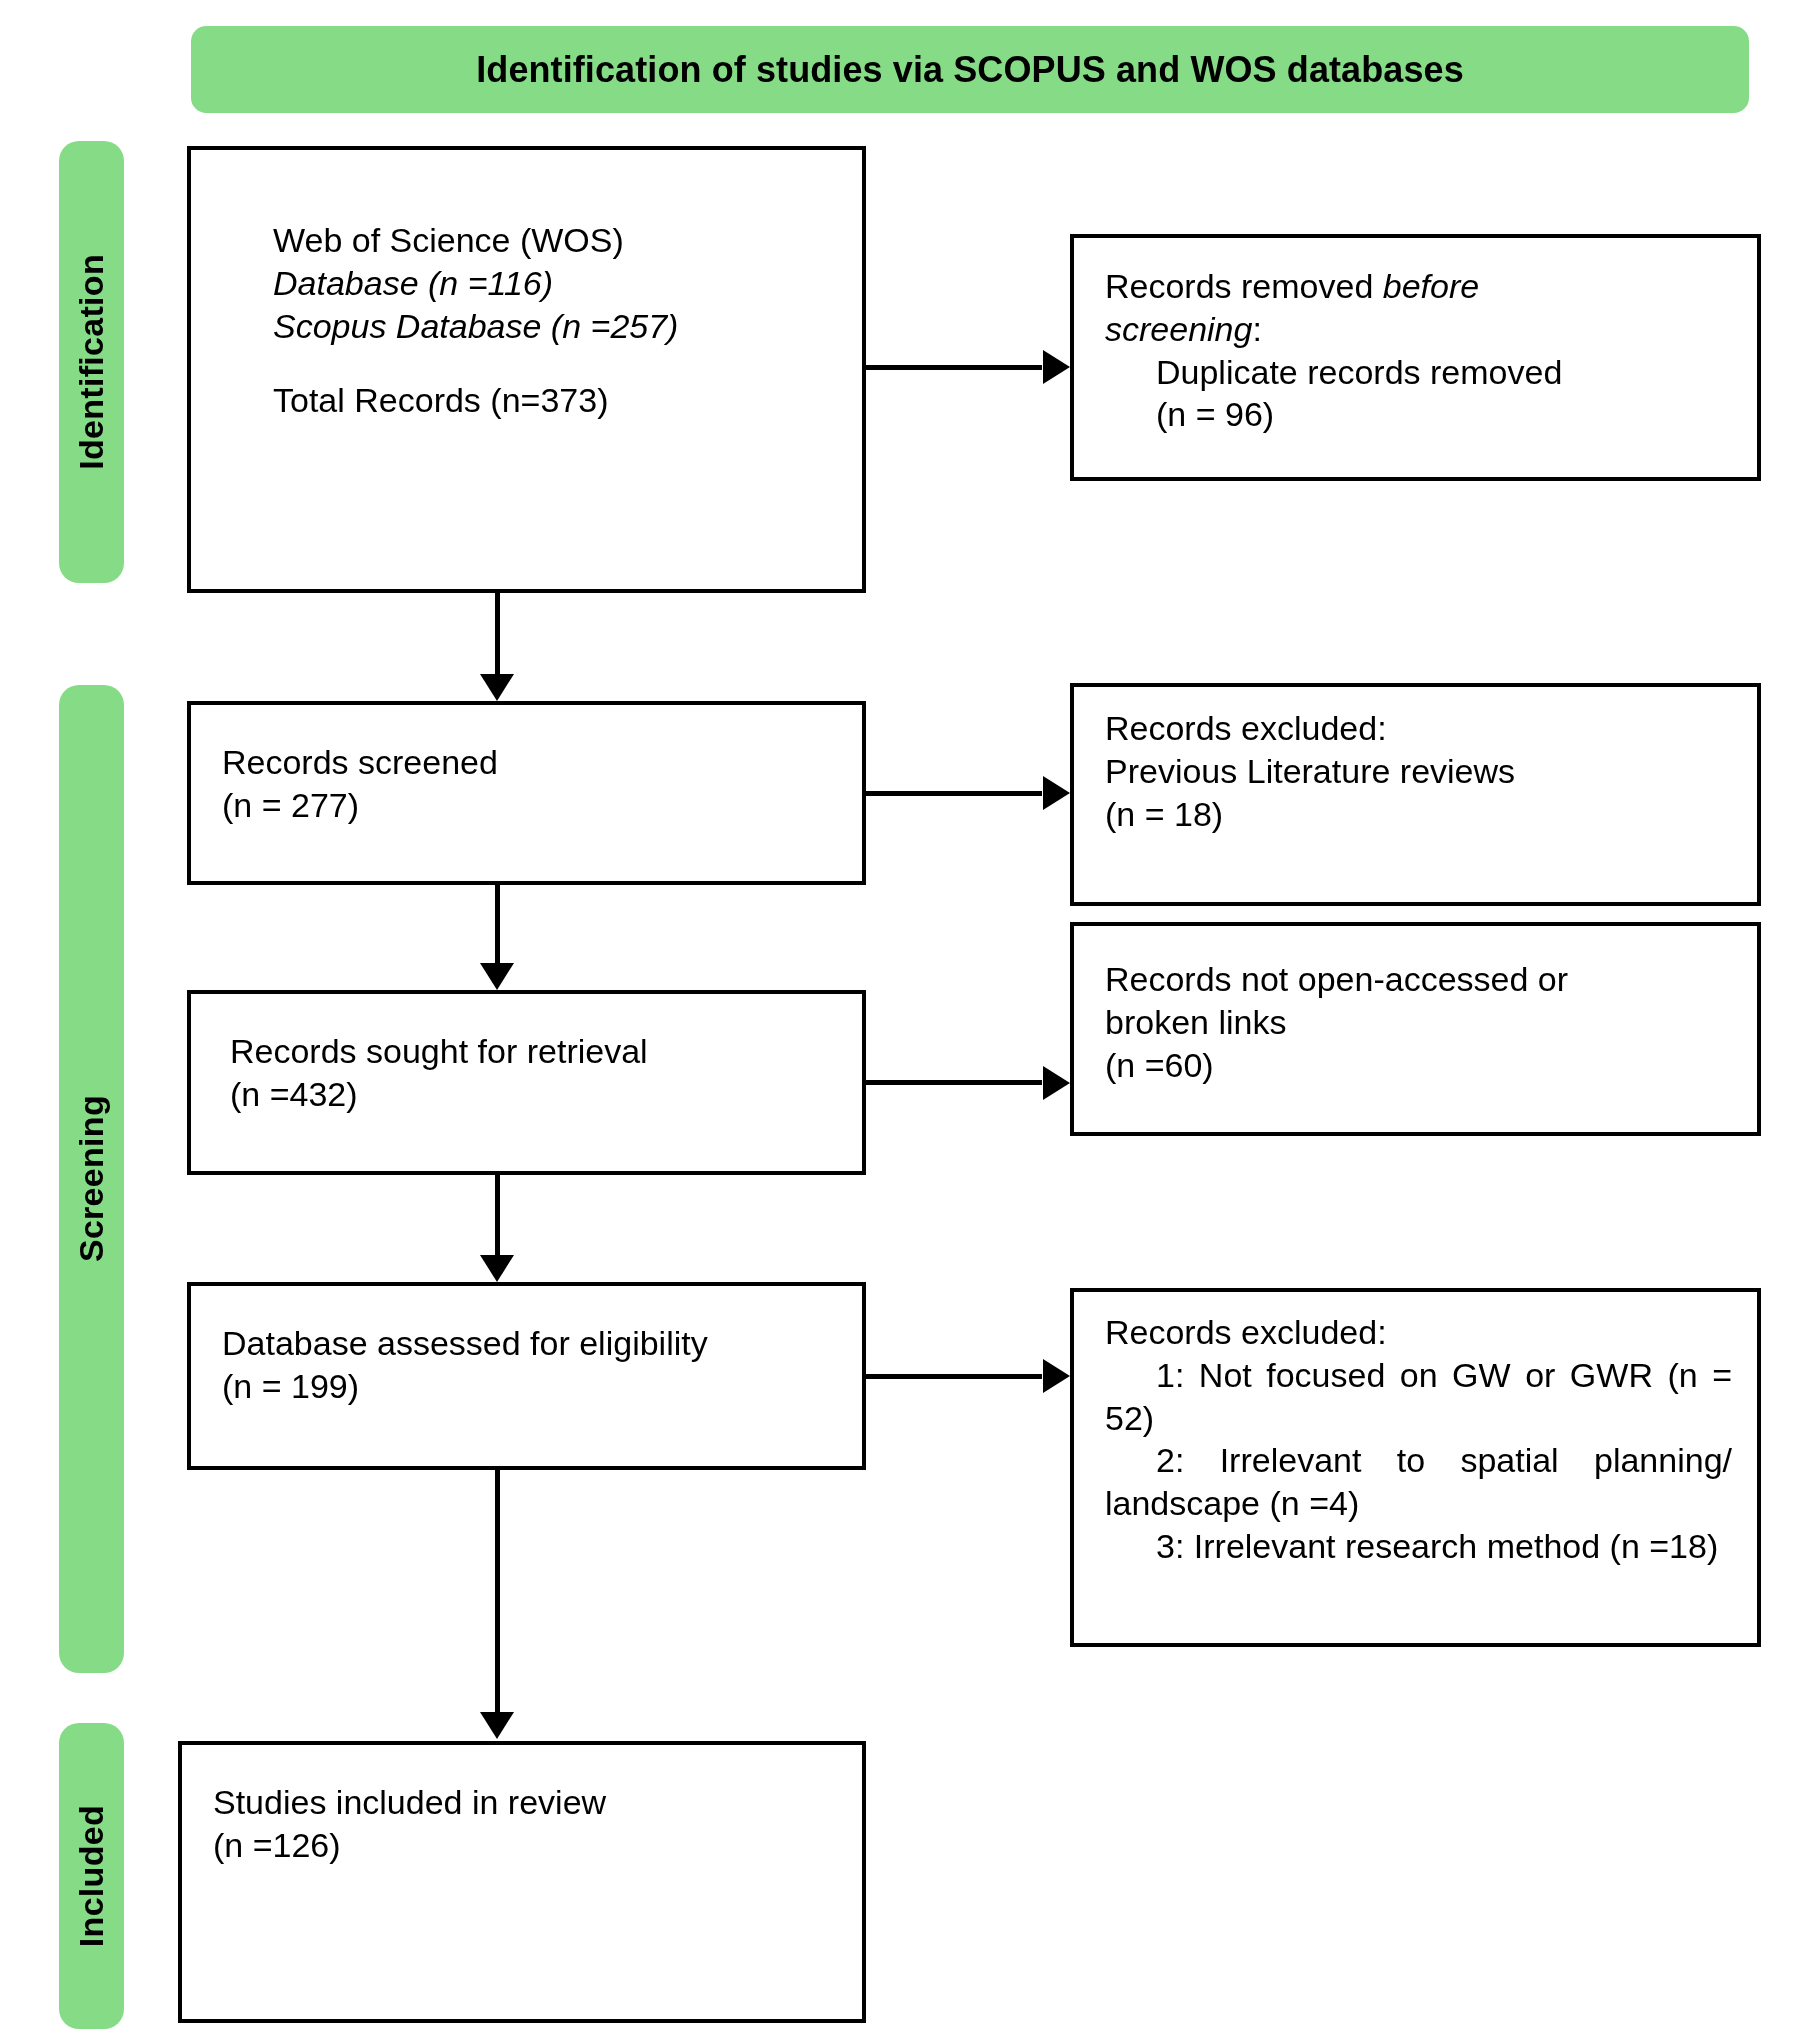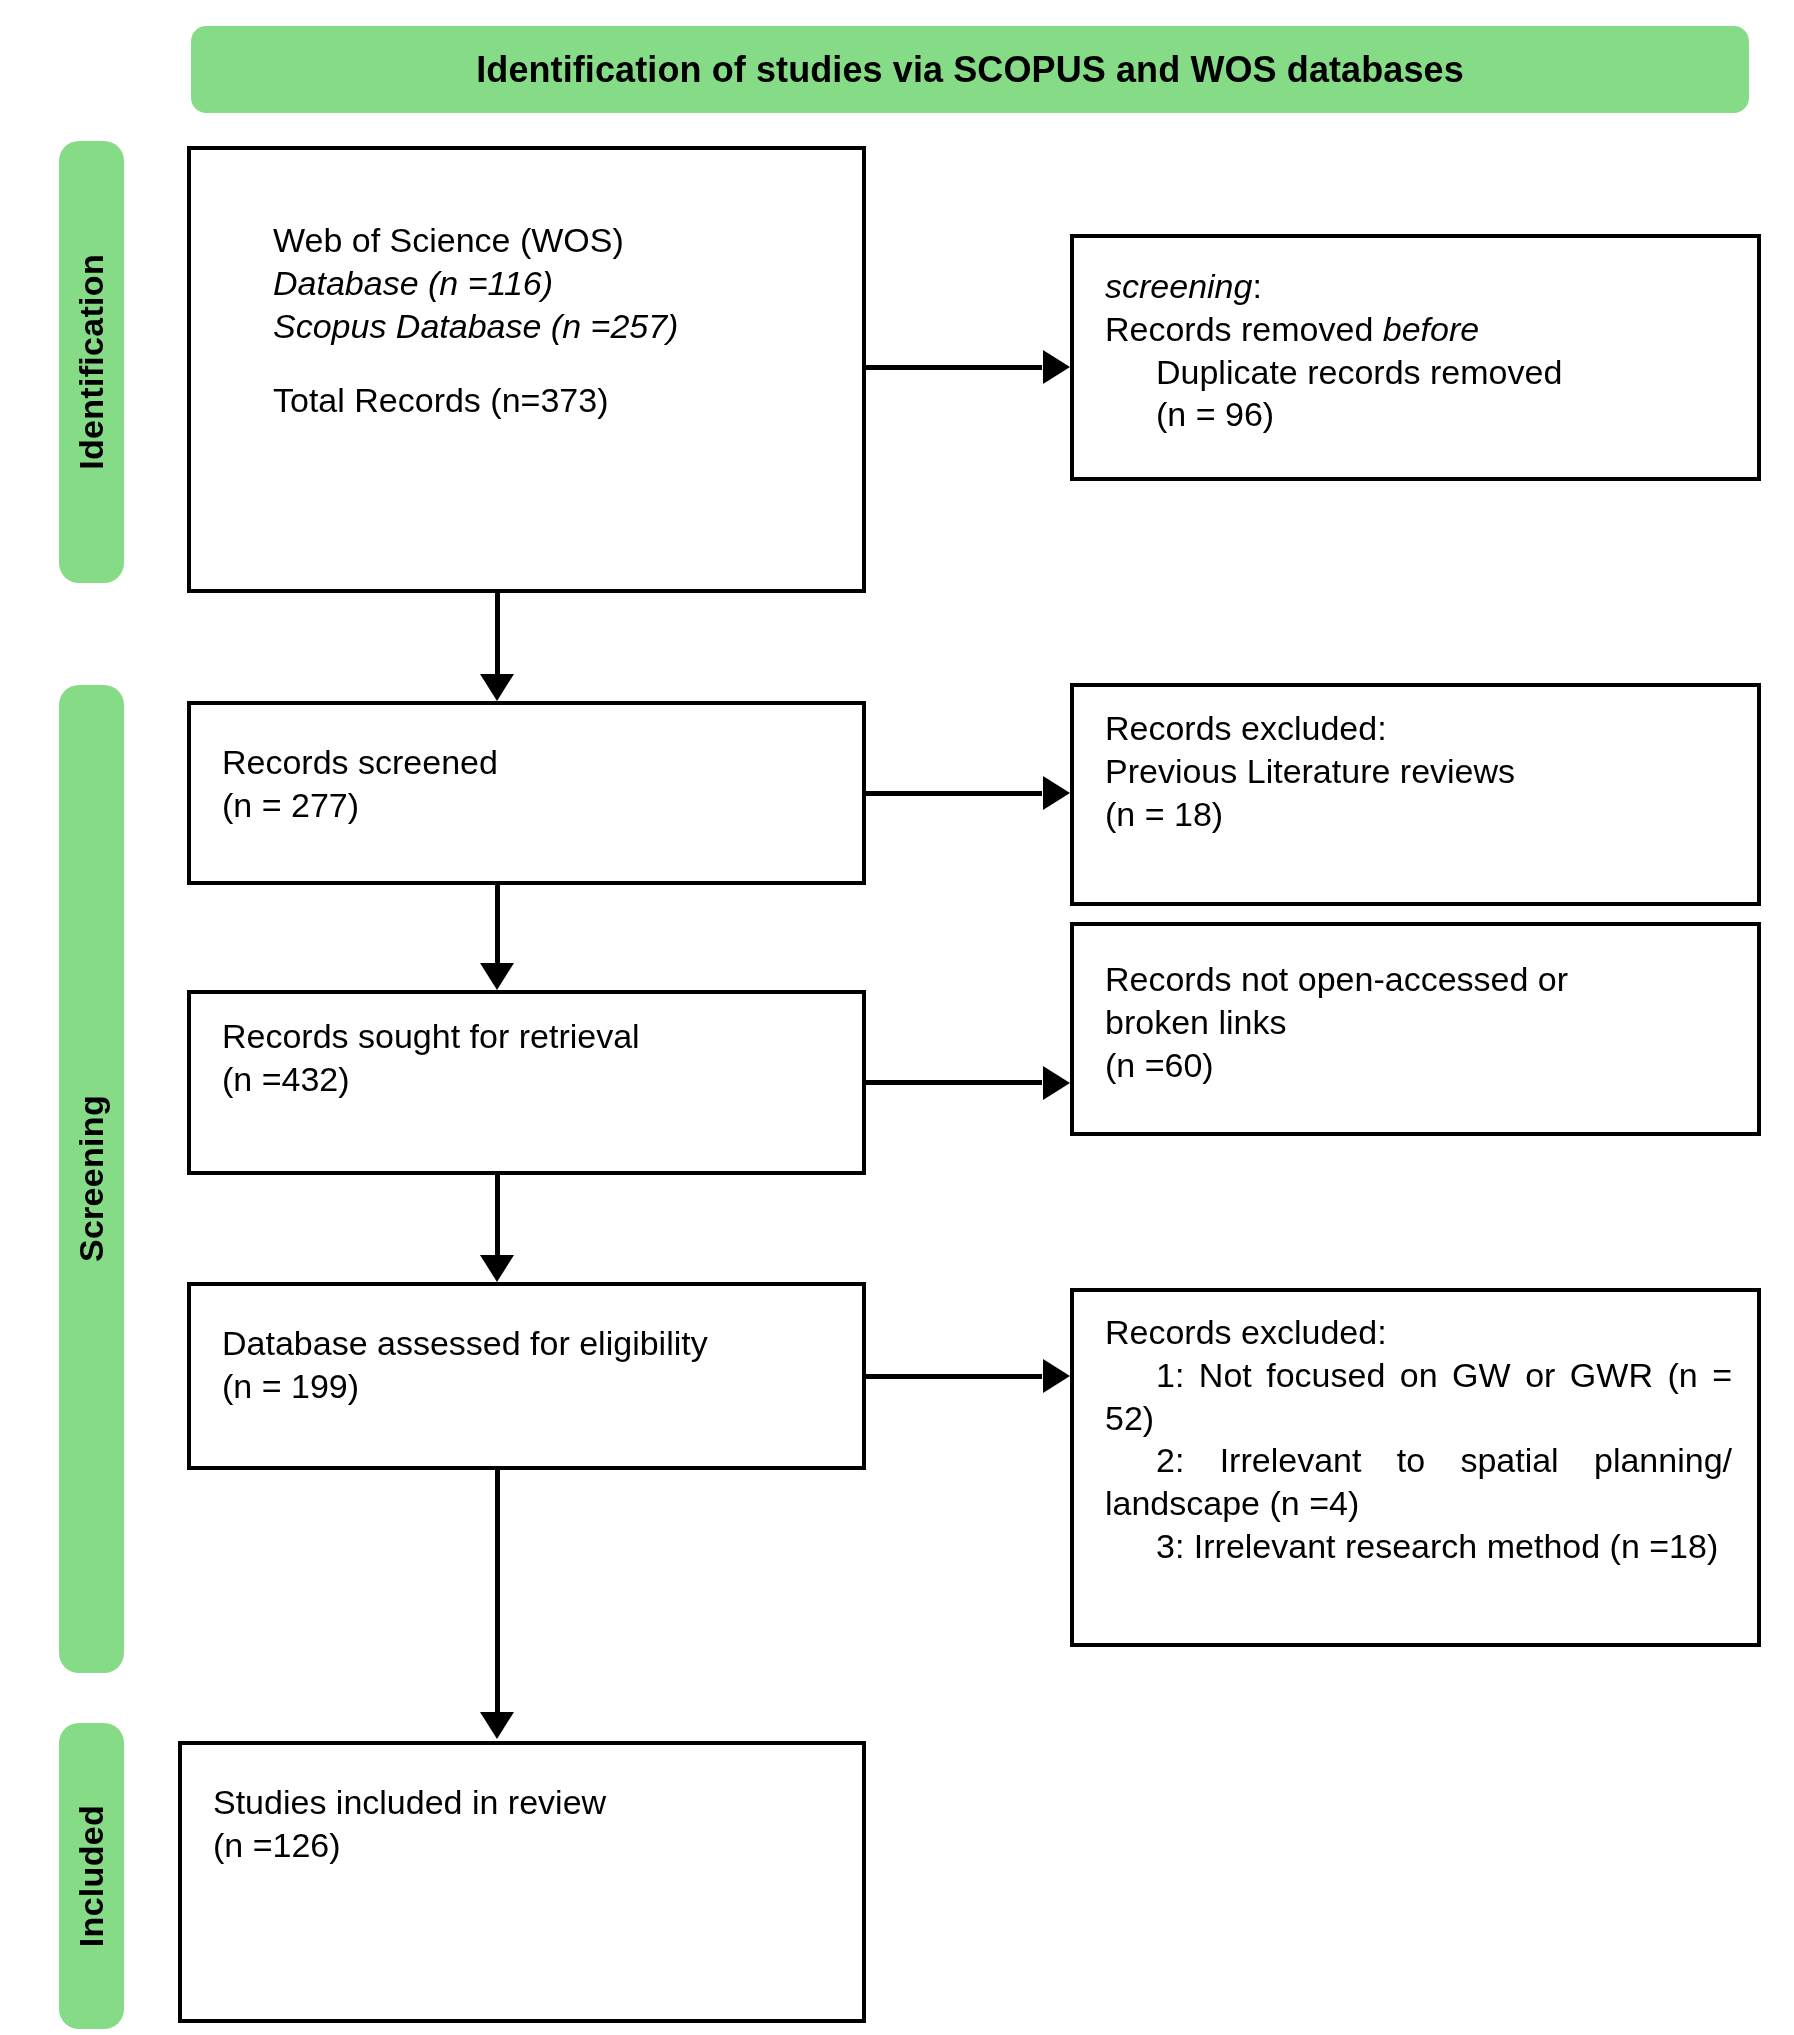--- a/index.html
+++ b/index.html
@@ -96,21 +96,21 @@
   #box-removed      { left: 1070px; top: 234px;  width: 691px; height: 247px; }
   #box-removed .btext { top: 27px; }
 
   #box-screened     { left: 187px;  top: 701px; width: 679px; height: 184px; }
   #box-screened .btext { top: 36px; }
 
   #box-excluded1    { left: 1070px; top: 683px; width: 691px; height: 223px; }
   #box-excluded1 .btext { top: 20px; }
 
   #box-sought       { left: 187px;  top: 990px; width: 679px; height: 185px; }
-  #box-sought .btext { top: 21px; }
+  #box-sought .btext { top: 36px; margin-left: 8px; }
 
   #box-excluded2    { left: 1070px; top: 922px; width: 691px; height: 214px; }
   #box-excluded2 .btext { top: 32px; }
 
   #box-assessed     { left: 187px;  top: 1282px; width: 679px; height: 188px; }
   #box-assessed .btext { top: 36px; }
 
   #box-excluded3    { left: 1070px; top: 1288px; width: 691px; height: 359px; }
   #box-excluded3 .btext { top: 19px; }
 
@@ -189,22 +189,22 @@
       <span class="indent just">Web of Science (WOS)</span>
       <span class="indent ital">Database (n =116)</span>
       <span class="indent ital">Scopus Database (n =257)</span>
       <span class="spacer"></span>
       <span class="indent">Total Records (n=373)</span>
     </div>
   </div>
 
   <div class="fbox" id="box-removed">
     <div class="btext">
+      <span class="hang just"><span>Records removed </span><span class="ital">before</span></span>
       <span class="hang"><span class="ital">screening</span><span>:</span></span>
-      <span class="hang just"><span>Records removed </span><span class="ital">before</span></span>
       <span class="indent">Duplicate records removed</span>
       <span class="indent">(n = 96)</span>
     </div>
   </div>
 
   <div class="fbox" id="box-screened">
     <div class="btext">
       <span class="hang">Records screened</span>
       <span class="hang">(n = 277)</span>
     </div>

